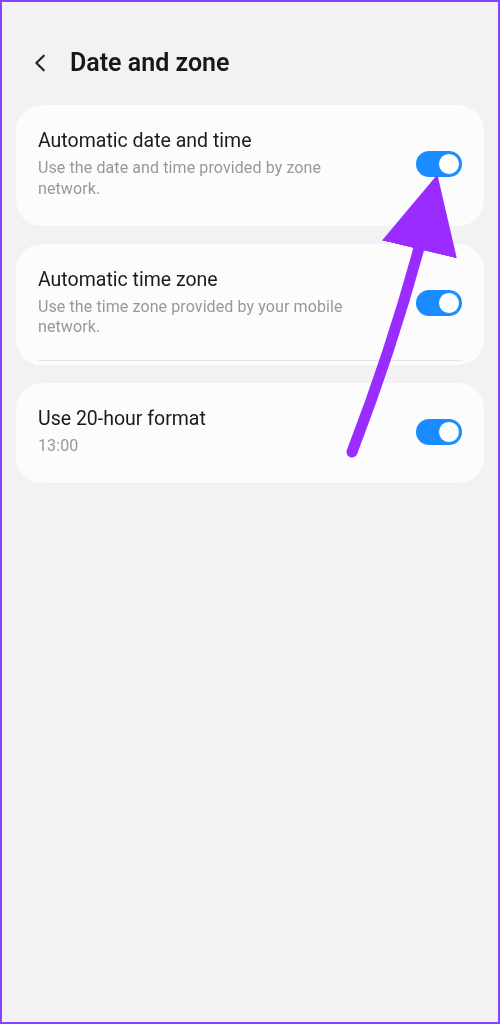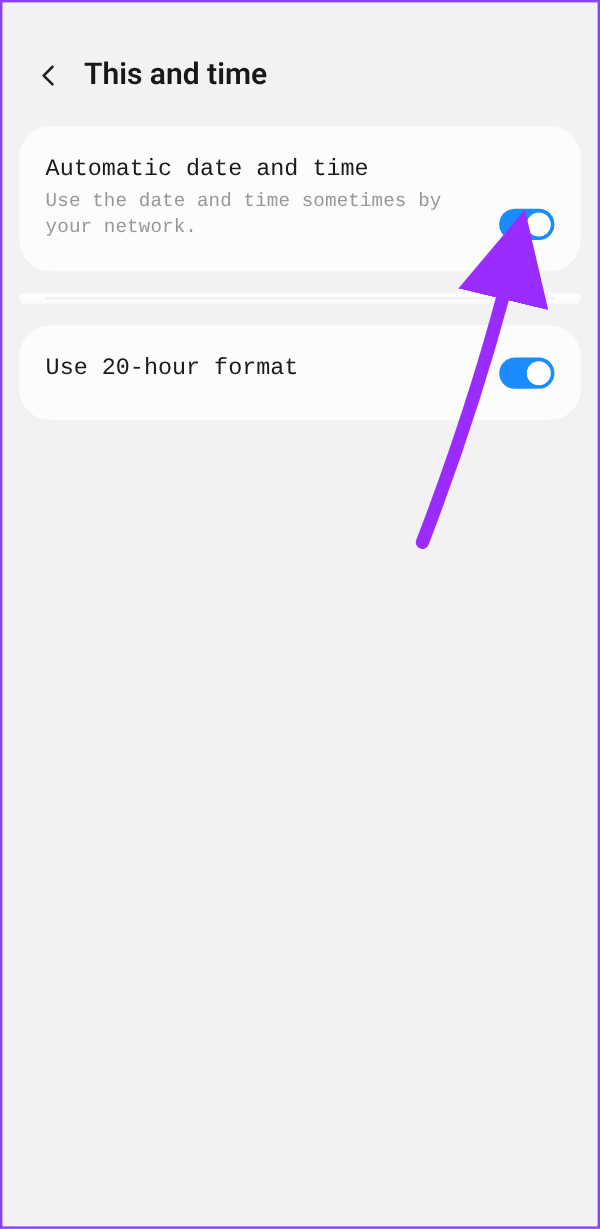--- a/index.html
+++ b/index.html
@@ -27,24 +27,23 @@
     font-size: 25px; font-weight: 600; color: #18181a;
   }
   .card {
     background: #fcfcfd;
     border-radius: 26px;
     margin-bottom: 18px;
     padding: 4px 0;
   }
   .row {
     display: flex;
-    align-items: flex-end;
+    align-items: center;
     padding: 20px 22px 22px 22px;
     gap: 15px;
-    font-family: Liberation Mono, monospace;
   }
   .row-text { flex: 1 1 auto; min-width: 0; }
   .row-title {
     font-size: 19.5px;
     color: #1b1b1d;
     line-height: 1.28;
     margin-bottom: 4px;
   }
   .row-sub {
     font-size: 16px;
@@ -88,43 +87,53 @@
 </head>
 <body>
 
 <div class="screen">
   <div class="header">
     <button class="back-btn">
       <svg viewBox="0 0 24 24" fill="none" stroke-width="2.4" stroke-linecap="round" stroke-linejoin="round">
         <polyline points="15 4 7 12 15 20"></polyline>
       </svg>
     </button>
-    <div class="header-title">This and time</div>
+    <div class="header-title">Date and zone</div>
   </div>
 
   <div class="card">
     <div class="row">
       <div class="row-text">
         <div class="row-title">Automatic date and time</div>
-        <div class="row-sub">Use the date and time sometimes by your network.</div>
+        <div class="row-sub">Use the date and time provided by zone network.</div>
       </div>
       <div class="toggle on">
         <div class="knob"></div>
       </div>
     </div>
   </div>
 
   <div class="card">
+    <div class="row">
+      <div class="row-text">
+        <div class="row-title">Automatic time zone</div>
+        <div class="row-sub">Use the time zone provided by your mobile network.</div>
+      </div>
+      <div class="toggle on">
+        <div class="knob"></div>
+      </div>
+    </div>
     <div class="divider"></div>
   </div>
 
   <div class="card">
     <div class="row">
       <div class="row-text">
         <div class="row-title">Use 20-hour format</div>
+        <div class="row-sub">13:00</div>
       </div>
       <div class="toggle on">
         <div class="knob"></div>
       </div>
     </div>
   </div>
 </div>
 
 <svg class="arrow-overlay" viewBox="0 0 500 1024">
   <defs>

